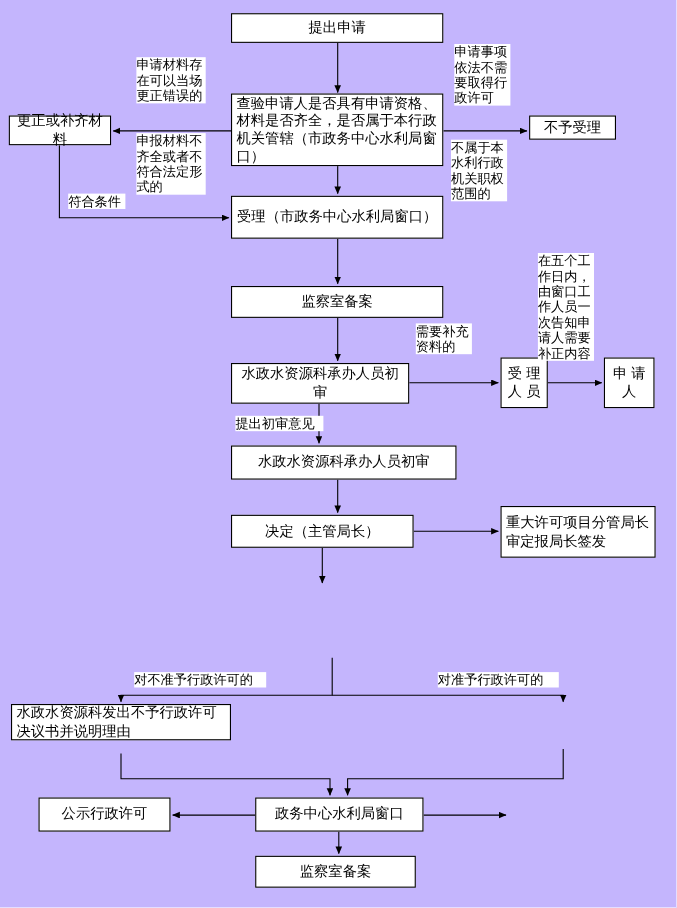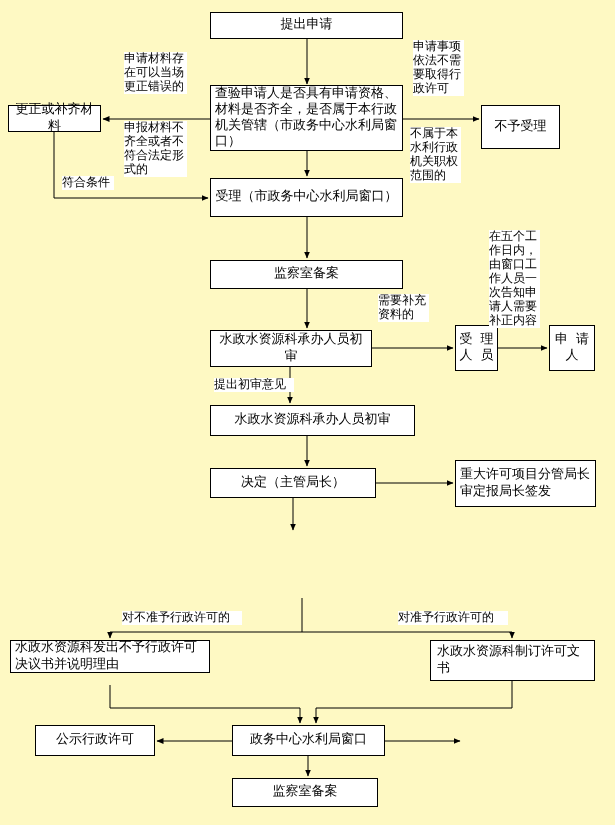--- a/index.html
+++ b/index.html
@@ -1,18 +1,18 @@
 <!DOCTYPE html>
 <html><head>
 <meta charset="utf-8">
 <style>
   html,body{margin:0;padding:0;background:#fff;}
   .canvas{
-    position:relative;width:615px;height:825px;background:#fef9c3;
-    font-family:Liberation Mono, monospace;color:#000;overflow:hidden;
+    position:relative;width:615px;height:825px;background:#c4b5fd;
+    font-family:Liberation Sans, sans-serif;color:#000;overflow:hidden;
   }
   .connectors{position:absolute;left:0;top:0;pointer-events:none;}
   .node{
     position:absolute;box-sizing:border-box;border:1px solid #000;background:#fff;
     font-size:13px;line-height:1.25;display:flex;align-items:center;justify-content:center;
     text-align:center;padding:1px 4px;
   }
   .node.left{justify-content:flex-start;text-align:left;}
   .note{
     position:absolute;font-size:12px;line-height:1.17;text-align:left;background:#fff;
@@ -52,42 +52,41 @@
       <line x1="308" y1="756" x2="308" y2="776"></line>
     </g>
   </svg>
 
   <div class="node" style="left:210px;top:12px;width:193px;height:27px">提出申请</div>
 
   <div class="node left" style="left:210px;top:85px;width:193px;height:66px">查验申请人是否具有申请资格、材料是否齐全，是否属于本行政机关管辖（市政务中心水利局窗口）</div>
 
   <div class="node" style="left:8px;top:105px;width:93px;height:27px">更正或补齐材料</div>
 
-  <div class="node" style="left:481px;top:105px;width:79px;height:44px">不予受理</div>
+  <div class="node" style="left:481px;top:105px;width:79px;height:22px">不予受理</div>
 
   <div class="node" style="left:210px;top:178px;width:193px;height:39px">受理（市政务中心水利局窗口）</div>
 
   <div class="node" style="left:210px;top:260px;width:193px;height:29px">监察室备案</div>
 
   <div class="node" style="left:210px;top:330px;width:162px;height:37px">水政水资源科承办人员初审</div>
 
   <div class="node" style="left:455px;top:325px;width:43px;height:46px;padding:17px 2px">受 理 人 员</div>
 
   <div class="node" style="left:549px;top:325px;width:46px;height:46px;padding:1px 2px">申 请 人</div>
 
   <div class="node" style="left:210px;top:405px;width:205px;height:31px">水政水资源科承办人员初审</div>
 
   <div class="node" style="left:210px;top:468px;width:166px;height:30px">决定（主管局长）</div>
 
   <div class="node left" style="left:455px;top:460px;width:141px;height:47px">重大许可项目分管局长审定报局长签发</div>
 
 
   <div class="node left" style="left:10px;top:640px;width:200px;height:33px">水政水资源科发出不予行政许可决议书并说明理由</div>
 
-  <div class="node left" style="left:430px;top:640px;width:165px;height:41px;padding:1px 6px">水政水资源科制订许可文书</div>
 
   <div class="node" style="left:35px;top:725px;width:120px;height:31px">公示行政许可</div>
 
   <div class="node" style="left:232px;top:725px;width:153px;height:31px">政务中心水利局窗口</div>
 
 
   <div class="node" style="left:232px;top:778px;width:146px;height:29px">监察室备案</div>
 
   <div class="note" style="left:124px;top:52px;width:63px">申请材料存在可以当场更正错误的</div>
 

